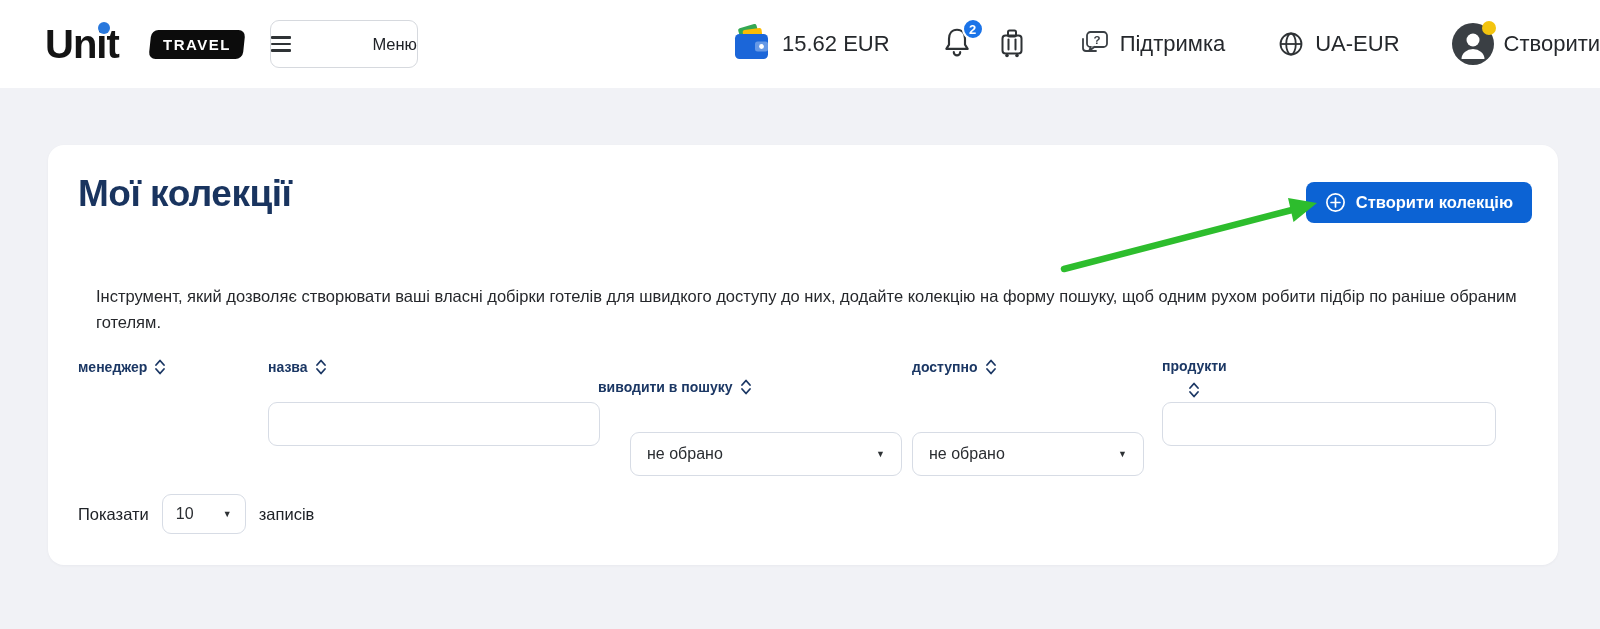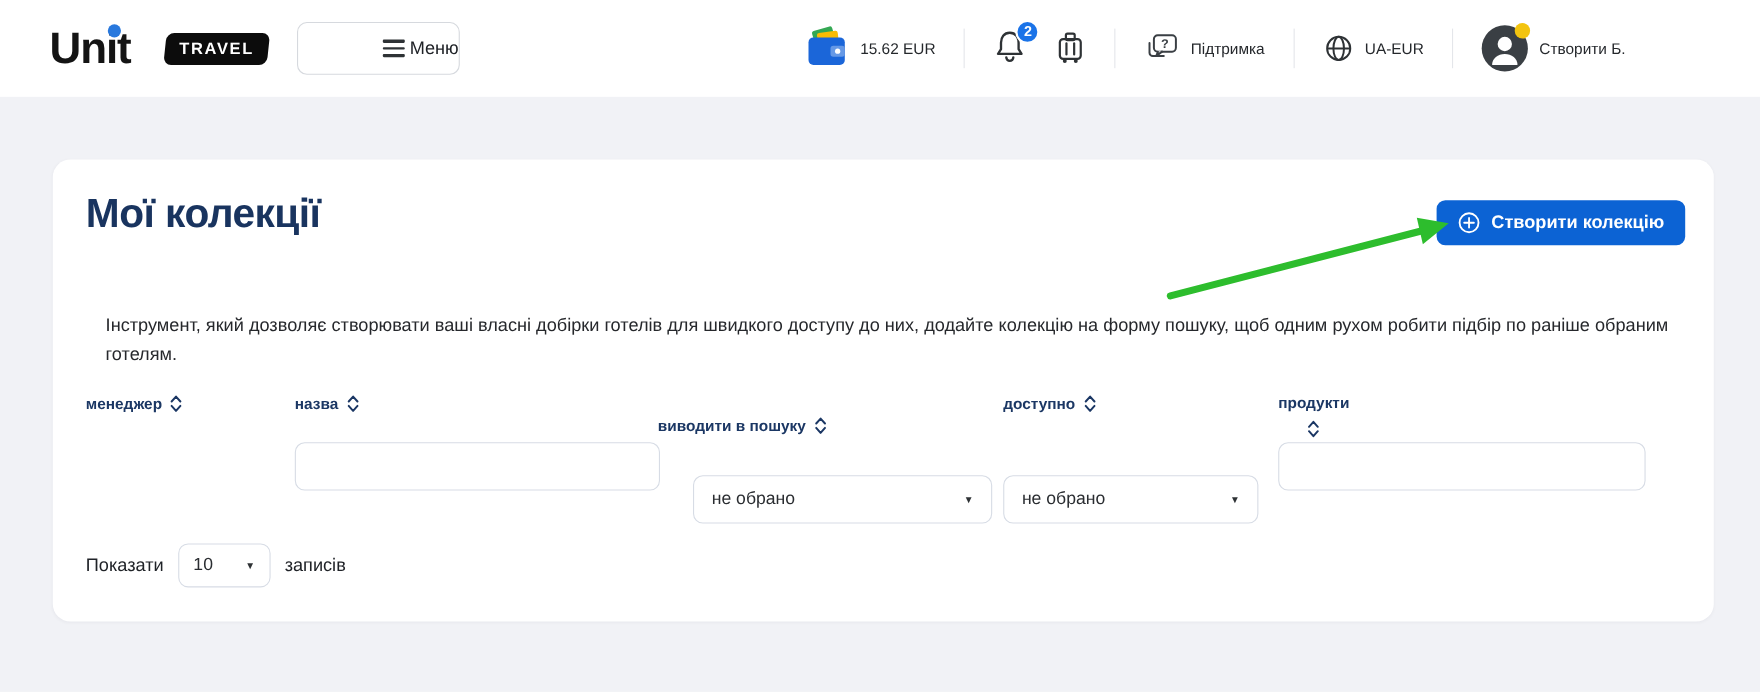--- a/index.html
+++ b/index.html
@@ -36,34 +36,34 @@
     font-size: 15px; font-weight: 700; letter-spacing: 1.5px;
     padding: 6px 13px; border-radius: 7px;
     transform: skewX(-6deg);
   }
   .brand-badge > span { display: inline-block; transform: skewX(6deg); }
 
   .menu-btn {
     position: absolute; left: 270px; top: 20px;
     width: 148px; height: 48px;
     border: 1px solid #d6d9de; border-radius: 9px; background: #fff;
-    display: flex; align-items: center; justify-content: flex-end; gap: 4px;
+    display: flex; align-items: center; justify-content: space-between; gap: 4px;
     cursor: pointer;
   }
   .hamburger { display: flex; flex-direction: column; gap: 4px; }
   .hamburger span { width: 20px; height: 2.4px; background: #2e3235; border-radius: 1px; }
   .menu-label { font-size: 16.5px; color: #202328; font-weight: 400; }
 
   .header-right {
     position: absolute; left: 730px; top: 0; height: 88px; right: 20px;
     display: flex; align-items: center;
   }
   .hsep { width: 1px; height: 36px; background: #e4e6ea; margin: 0 26px; }
   .hitem { display: flex; align-items: center; gap: 10px; cursor: pointer; }
-  .hitem .txt { font-size: 14px; color: #25282c; white-space: nowrap; }
+  .hitem .txt { font-size: 22px; color: #25282c; white-space: nowrap; }
 
   .bell-wrap { position: relative; margin-right: 26px; }
   .badge {
     position: absolute; top: -8px; right: -12px;
     min-width: 22px; height: 22px; border-radius: 50%;
     background: #1a73e8; color: #fff;
     font-size: 13px; font-weight: 700;
     display: flex; align-items: center; justify-content: center;
     border: 2px solid #ffffff;
   }

